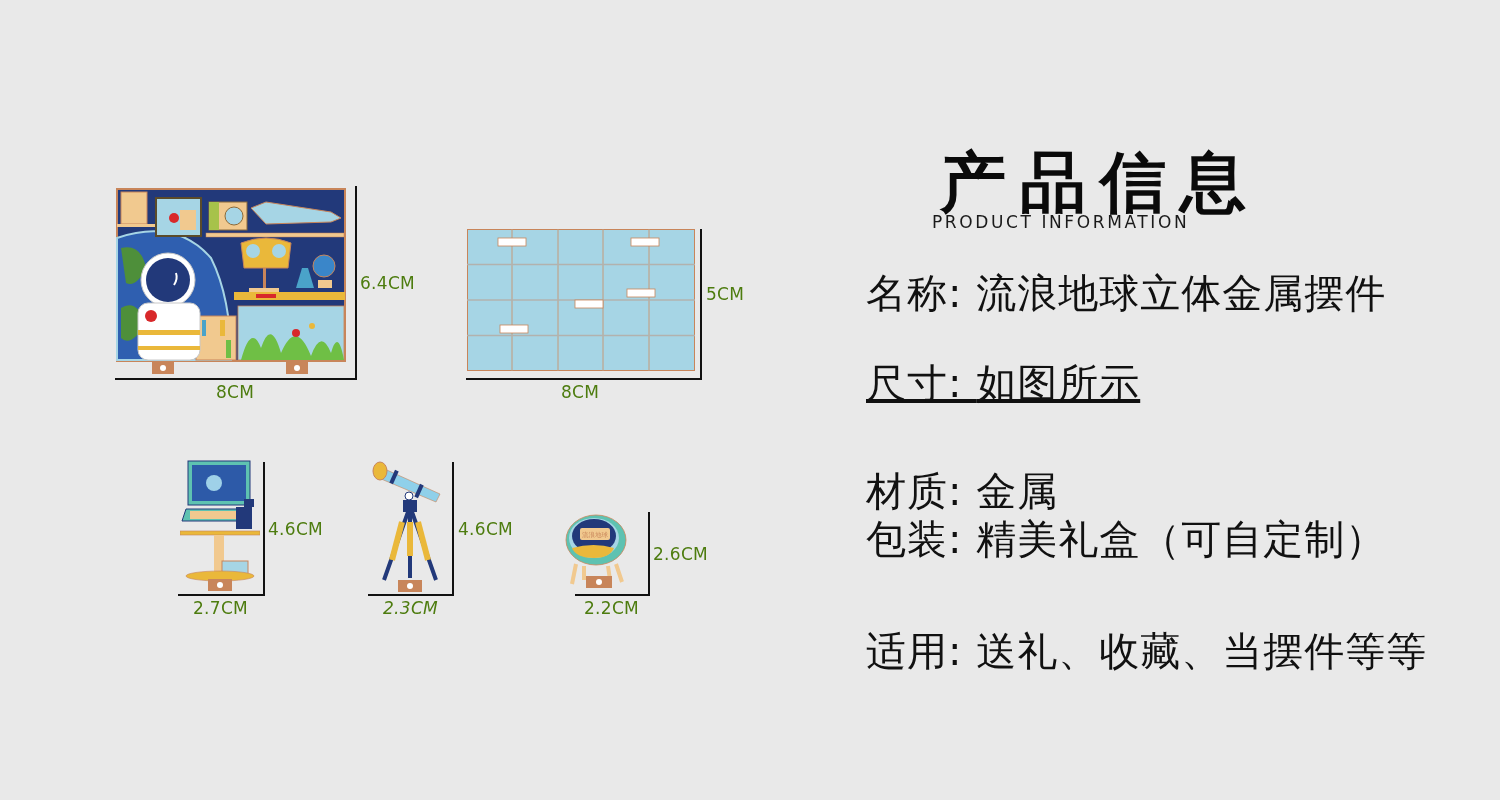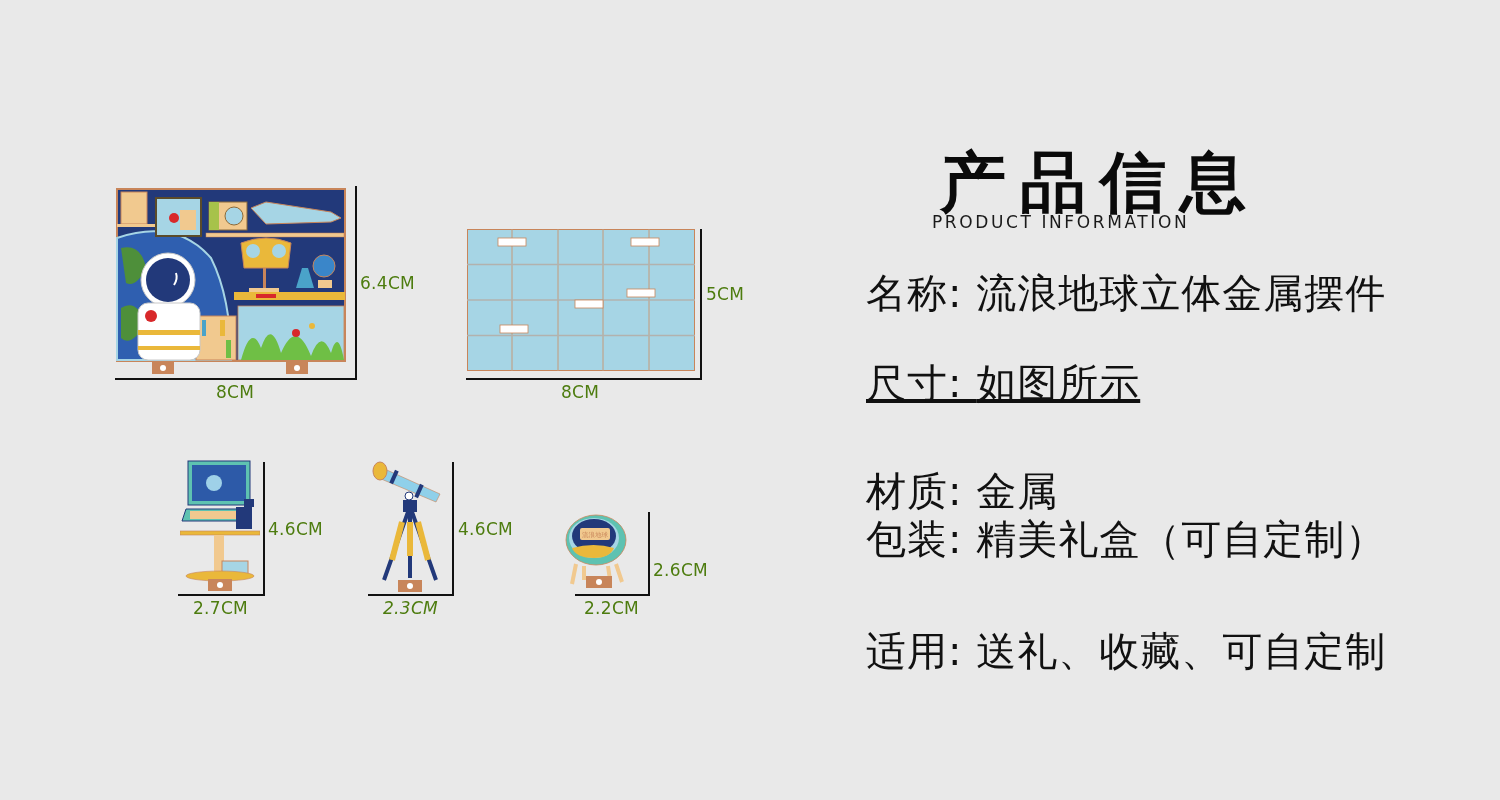--- a/index.html
+++ b/index.html
@@ -171,33 +171,33 @@
     <ellipse cx="30" cy="22" rx="22" ry="17" fill="#22397a"></ellipse>
     <rect x="16" y="14" width="30" height="12" rx="2" fill="#f1c98f"></rect>
     <text x="31" y="23" font-size="6.5" text-anchor="middle" fill="#c8855a" font-family="DejaVu Sans, sans-serif">流浪地球</text>
     <path d="M8 34 Q30 28 50 34 Q46 44 30 44 Q12 44 8 34 Z" fill="#eab83a"></path>
     <rect x="22" y="62" width="26" height="12" fill="#c8855a"></rect>
     <circle cx="35" cy="68" r="3" fill="#fff"></circle>
   </svg>
 </div>
 <div class="vline" style="left:648px;top:512px;height:83px;"></div>
 <div class="hline" style="left:575px;top:594px;width:75px;"></div>
-<div class="dim-label" style="left:653px;top:560px;">2.6CM</div>
+<div class="dim-label" style="left:653px;top:544px;">2.6CM</div>
 <div class="dim-label" style="left:584px;top:598px;">2.2CM</div>
 
 <div class="title-cn">产品信息</div>
 <div class="title-en">PRODUCT INFORMATION</div>
 
 <div class="info-row" style="top:266px;">
   <span>名称</span><span>: </span><span>流浪地球立体金属摆件</span>
 </div>
 <div class="info-row" style="top:356px;text-decoration:underline;">
   <span>尺寸</span><span>: </span><span>如图所示</span>
 </div>
 <div class="info-row" style="top:464px;">
   <span>材质</span><span>: </span><span>金属</span>
 </div>
 <div class="info-row" style="top:512px;">
   <span>包装</span><span>: </span><span>精美礼盒（可自定制）</span>
 </div>
 <div class="info-row" style="top:624px;">
-  <span>适用</span><span>: </span><span>送礼、收藏、可自定制</span>
+  <span>适用</span><span>: </span><span>送礼、收藏、当摆件等等</span>
 </div>
 
 </body></html>

